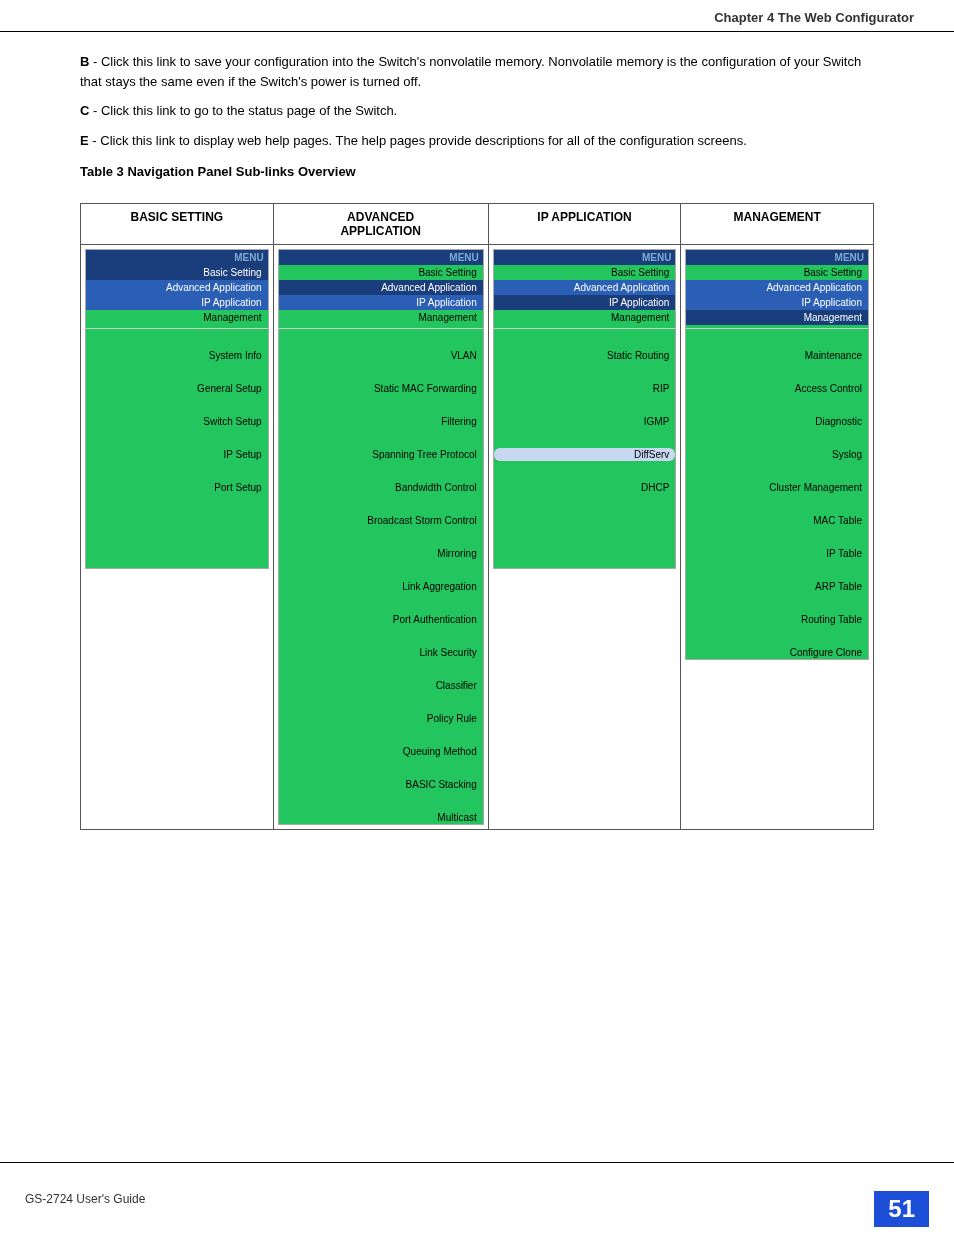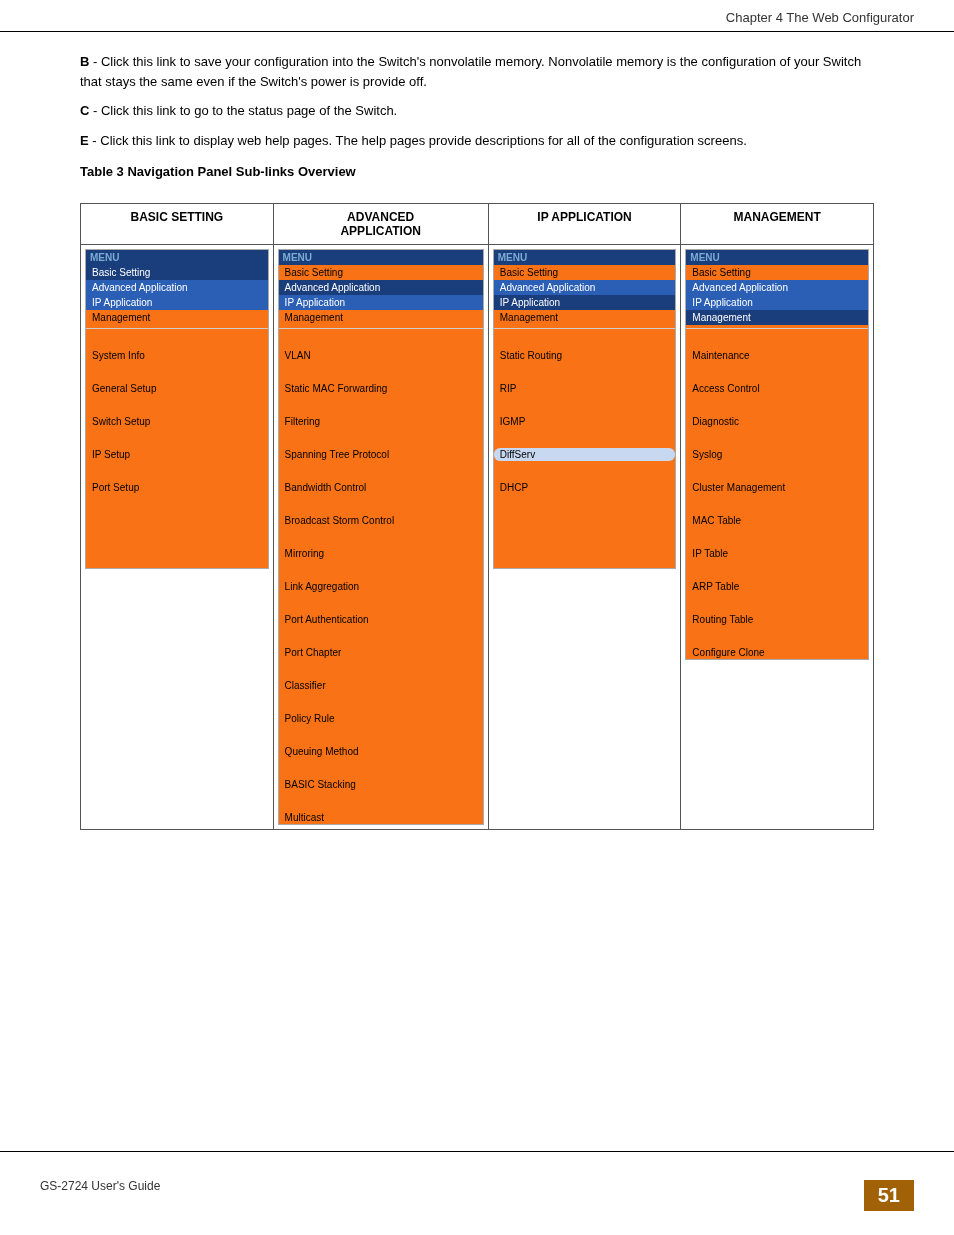--- a/index.html
+++ b/index.html
@@ -24,20 +24,21 @@
     .page-header {
       display: flex;
       justify-content: flex-end;
       padding: 10px 40px 6px 40px;
       border-bottom: 1px solid #000;
     }
 
     .chapter-title {
       font-size: 13px;
       color: #333;
+      font-weight: bold;
     }
 
     
     .page-content {
       padding: 20px 80px 20px 80px;
     }
 
     .paragraph {
       margin-bottom: 10px;
       font-size: 13px;
@@ -78,22 +79,23 @@
       border: 1.5px solid #555;
       padding: 4px;
       vertical-align: top;
     }
 
     
     .nav-panel {
       width: 100%;
       min-height: 320px;
       border: 1px solid #aaa;
-      background: #f97316;
+      background: #22c55e;
       font-size: 10px;
+      text-align: right;
     }
 
     .nav-panel .menu-bar {
       background: #1a3d7c;
       color: #7badd4;
       padding: 2px 4px;
       font-size: 10px;
       font-weight: bold;
     }
 
@@ -129,61 +131,61 @@
     }
 
     .nav-panel .sub-item.highlighted {
       background: #c8d8f0;
       border-radius: 6px;
     }
 
     
     .page-footer {
       position: absolute;
-      bottom: 24px;
+      bottom: 8px;
       left: 0;
       right: 0;
       display: flex;
       justify-content: space-between;
       align-items: center;
-      padding: 0 40px;
+      padding: 0 25px;
       border-top: 1px solid #000;
       padding-top: 8px;
     }
 
     .footer-left {
       font-size: 12px;
       color: #333;
     }
 
     .footer-right {
-      background: #a16207;
+      background: #1d4ed8;
       color: #fff;
-      font-size: 20px;
+      font-size: 24px;
       font-weight: bold;
       padding: 4px 14px;
       min-width: 50px;
       text-align: center;
       margin-top: 20px;
     }
   </style>
 </head>
 <body>
 
 <div class="page-wrapper">
 
   <div class="page-header">
     <span class="chapter-title">Chapter 4 The Web Configurator</span>
   </div>
 
   <div class="page-content">
 
     <p class="paragraph">
       <b>B</b>
-      <span>- Click this link to save your configuration into the Switch's nonvolatile memory. Nonvolatile memory is the configuration of your Switch that stays the same even if the Switch's power is provide off.</span>
+      <span>- Click this link to save your configuration into the Switch's nonvolatile memory. Nonvolatile memory is the configuration of your Switch that stays the same even if the Switch's power is turned off.</span>
     </p>
 
     <p class="paragraph">
       <b>C</b>
       <span>- Click this link to go to the status page of the Switch.</span>
     </p>
 
 
     <p class="paragraph">
       <b>E</b>
@@ -234,21 +236,21 @@
               <div class="nav-divider"></div>
               <div class="sub-item">VLAN</div>
               <div class="sub-item">Static MAC Forwarding</div>
               <div class="sub-item">Filtering</div>
               <div class="sub-item">Spanning Tree Protocol</div>
               <div class="sub-item">Bandwidth Control</div>
               <div class="sub-item">Broadcast Storm Control</div>
               <div class="sub-item">Mirroring</div>
               <div class="sub-item">Link Aggregation</div>
               <div class="sub-item">Port Authentication</div>
-              <div class="sub-item">Port Chapter</div>
+              <div class="sub-item">Link Security</div>
               <div class="sub-item">Classifier</div>
               <div class="sub-item">Policy Rule</div>
               <div class="sub-item">Queuing Method</div>
               <div class="sub-item">BASIC Stacking</div>
               <div class="sub-item">Multicast</div>
             </div>
           </td>
 
           <td>
             <div class="nav-panel">

